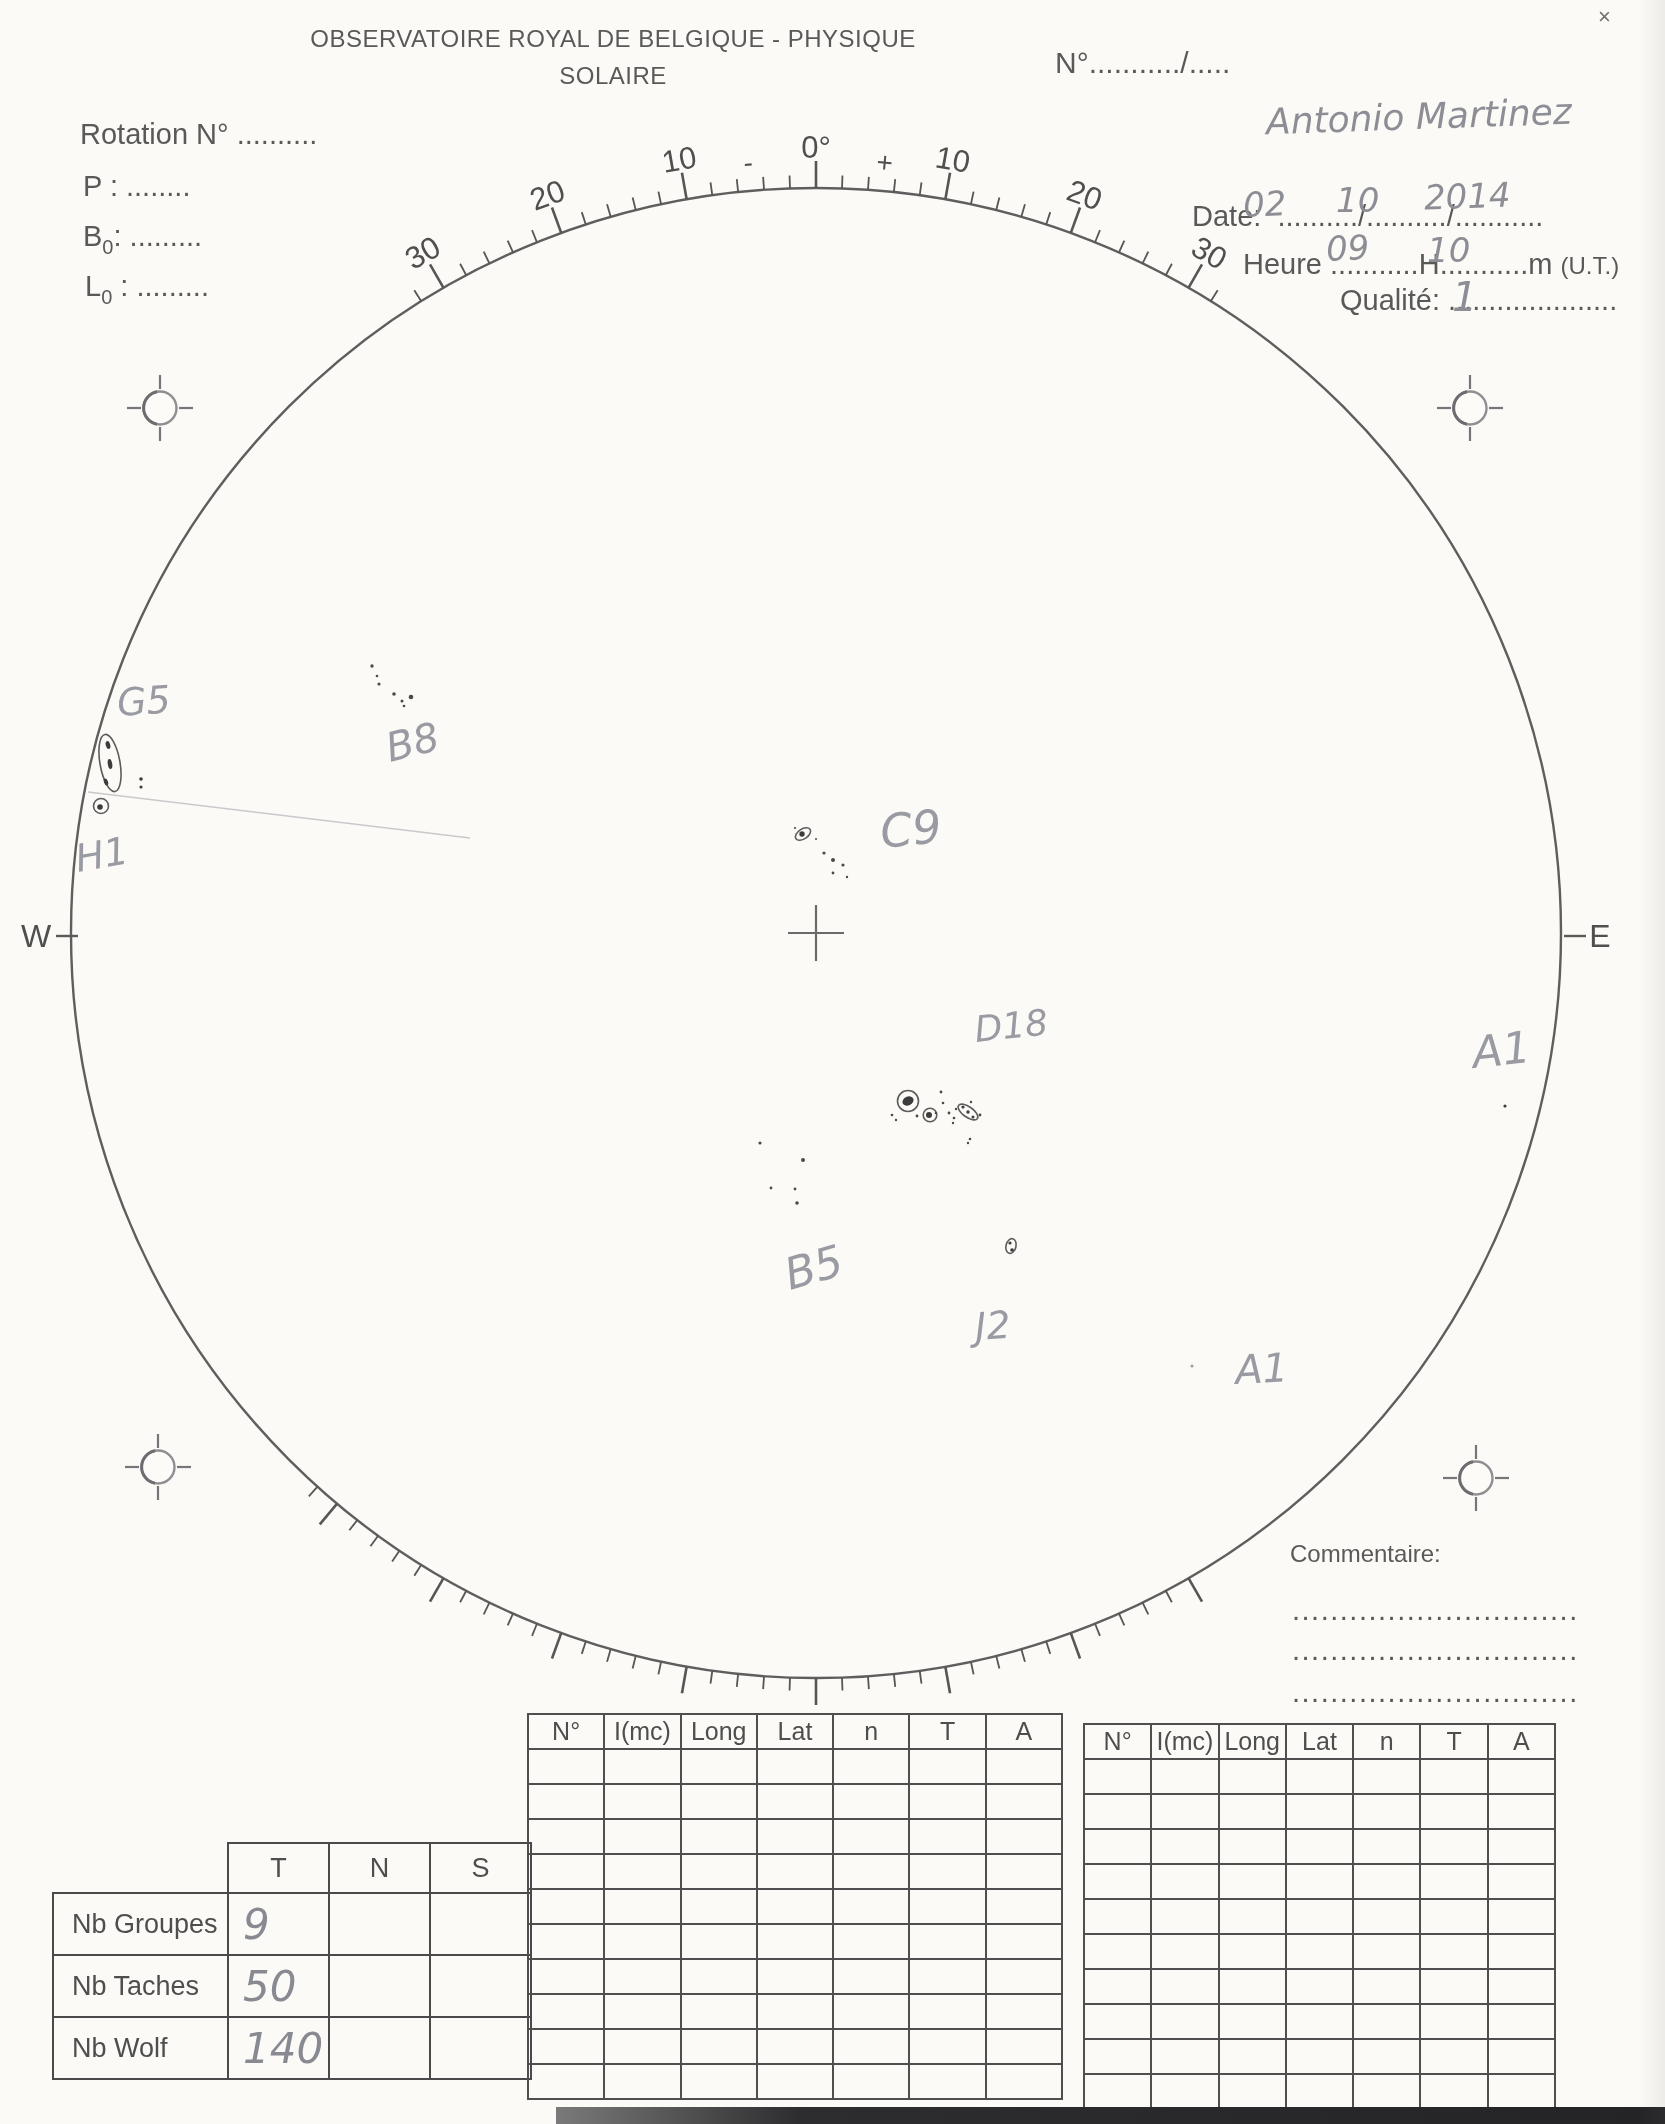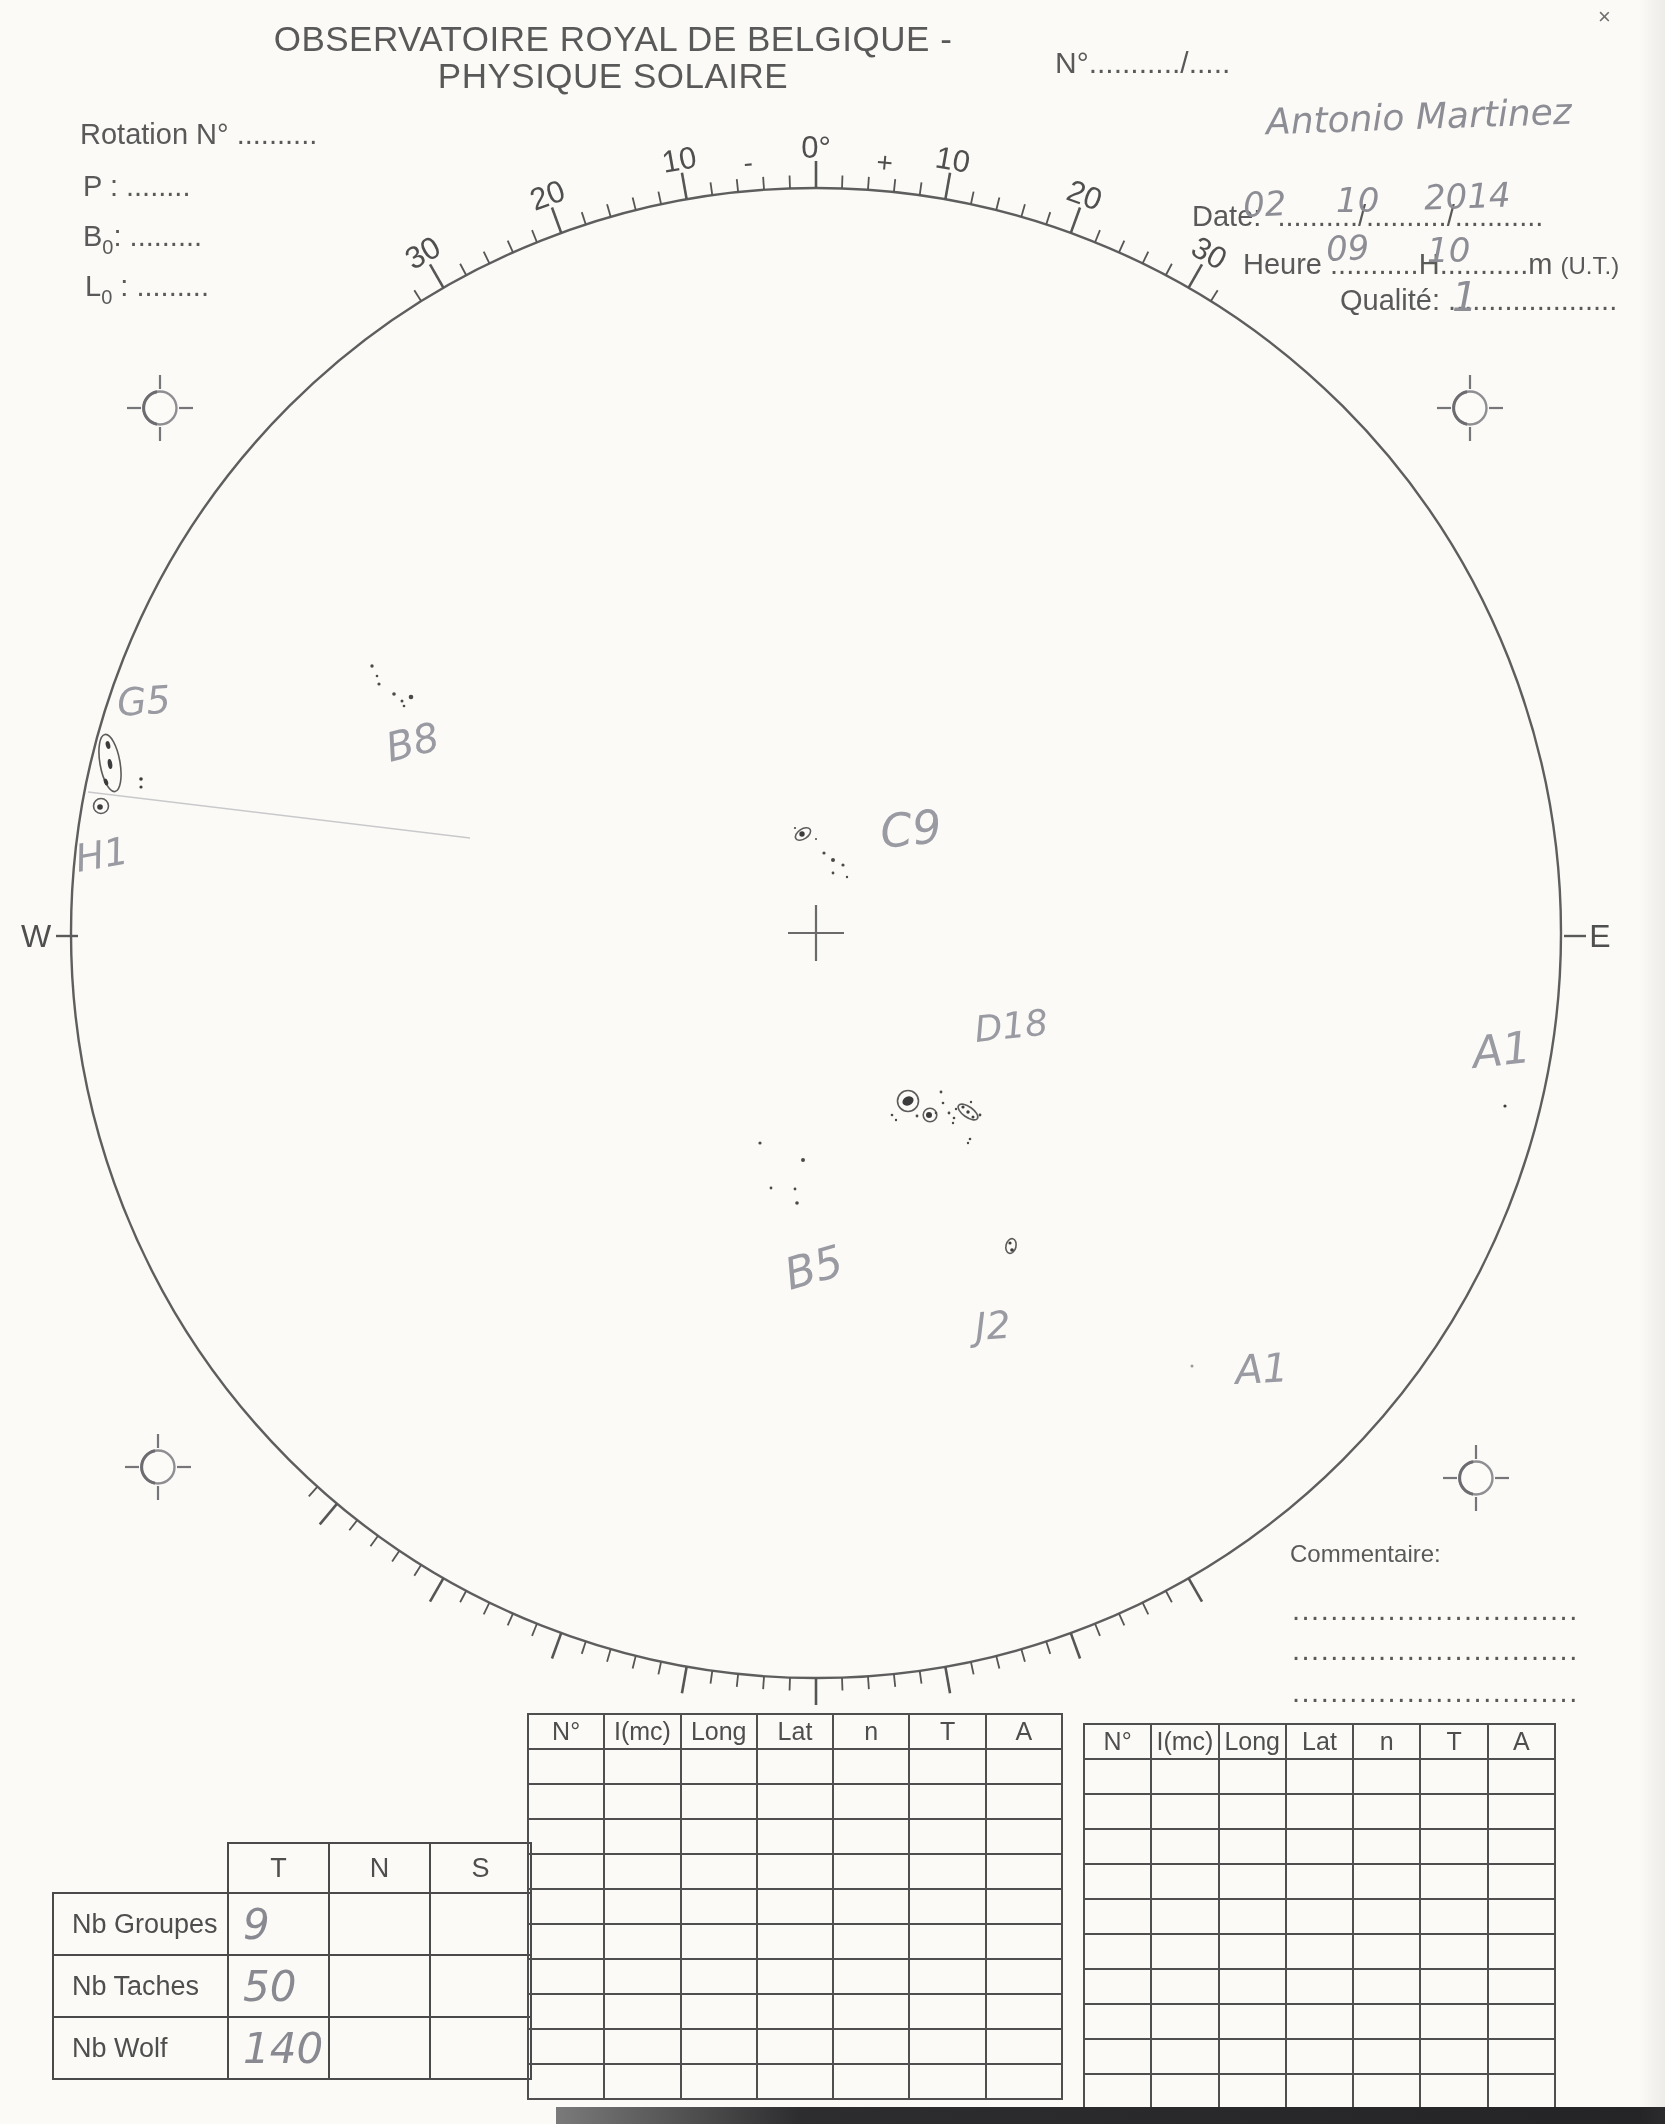--- a/index.html
+++ b/index.html
@@ -4,21 +4,21 @@
 <style>
   html,body{margin:0;padding:0;background:#e8e8e8;}
   .page{
     position:relative; width:1665px; height:2124px;
     background:#fbfaf6; overflow:hidden;
     font-family:"Liberation Sans",sans-serif; color:#555;
   }
   .abs{position:absolute;}
   .printed{color:#595959; font-size:29px; white-space:nowrap;}
   .hdr{left:268px; top:20px; width:690px; text-align:center;
-       font-size:35px; line-height:37px; color:#595959; letter-spacing:.5px;}
+       font-size:24px; line-height:37px; color:#595959; letter-spacing:.5px;}
   .sub0{font-size:20px; vertical-align:-8px;}
   .ut{font-size:24px;}
   
   .hw{position:absolute; font-family:"DejaVu Sans",sans-serif; font-style:italic;
       color:#8d8d95; white-space:nowrap;}
   
   .dots{letter-spacing:1.5px; overflow:hidden;}
   
   .sumtable{position:absolute; left:52px; top:1842px; border-collapse:collapse;
             color:#4e4e4e; font-size:27px;}

